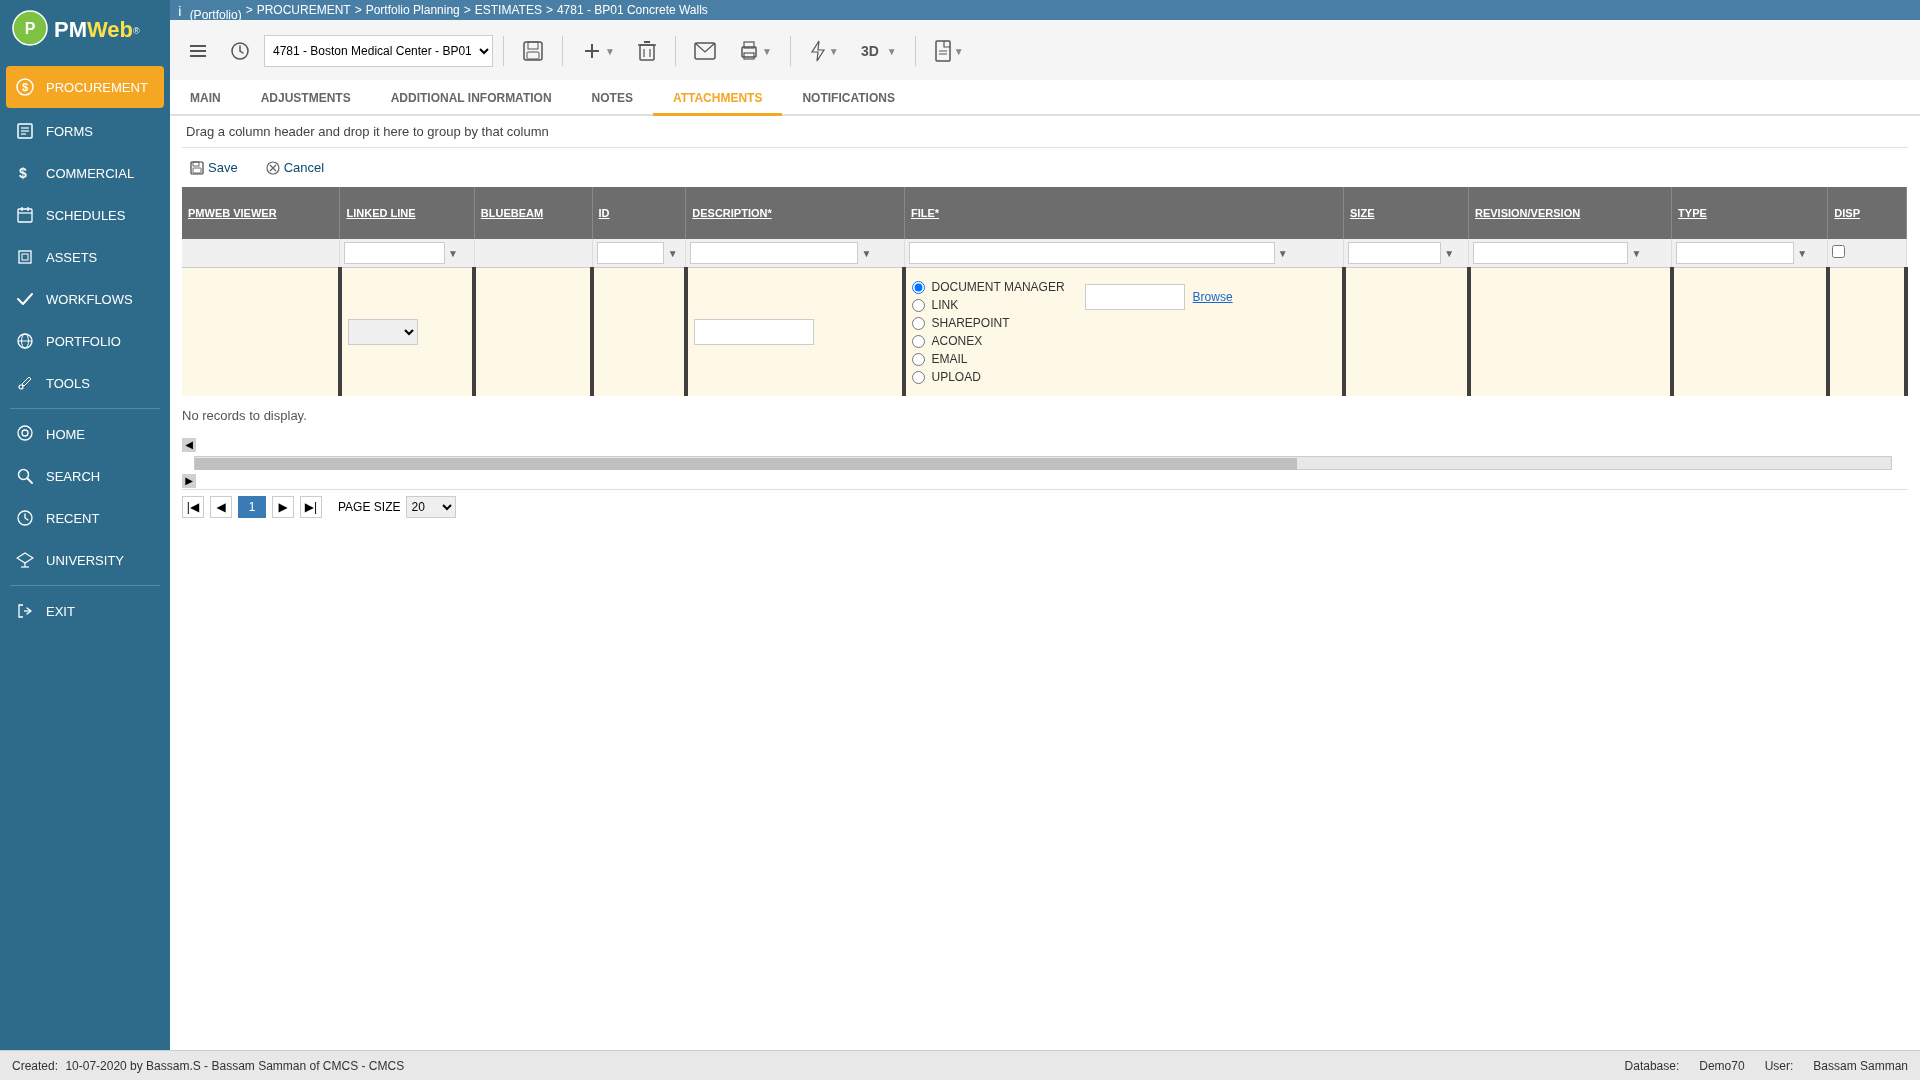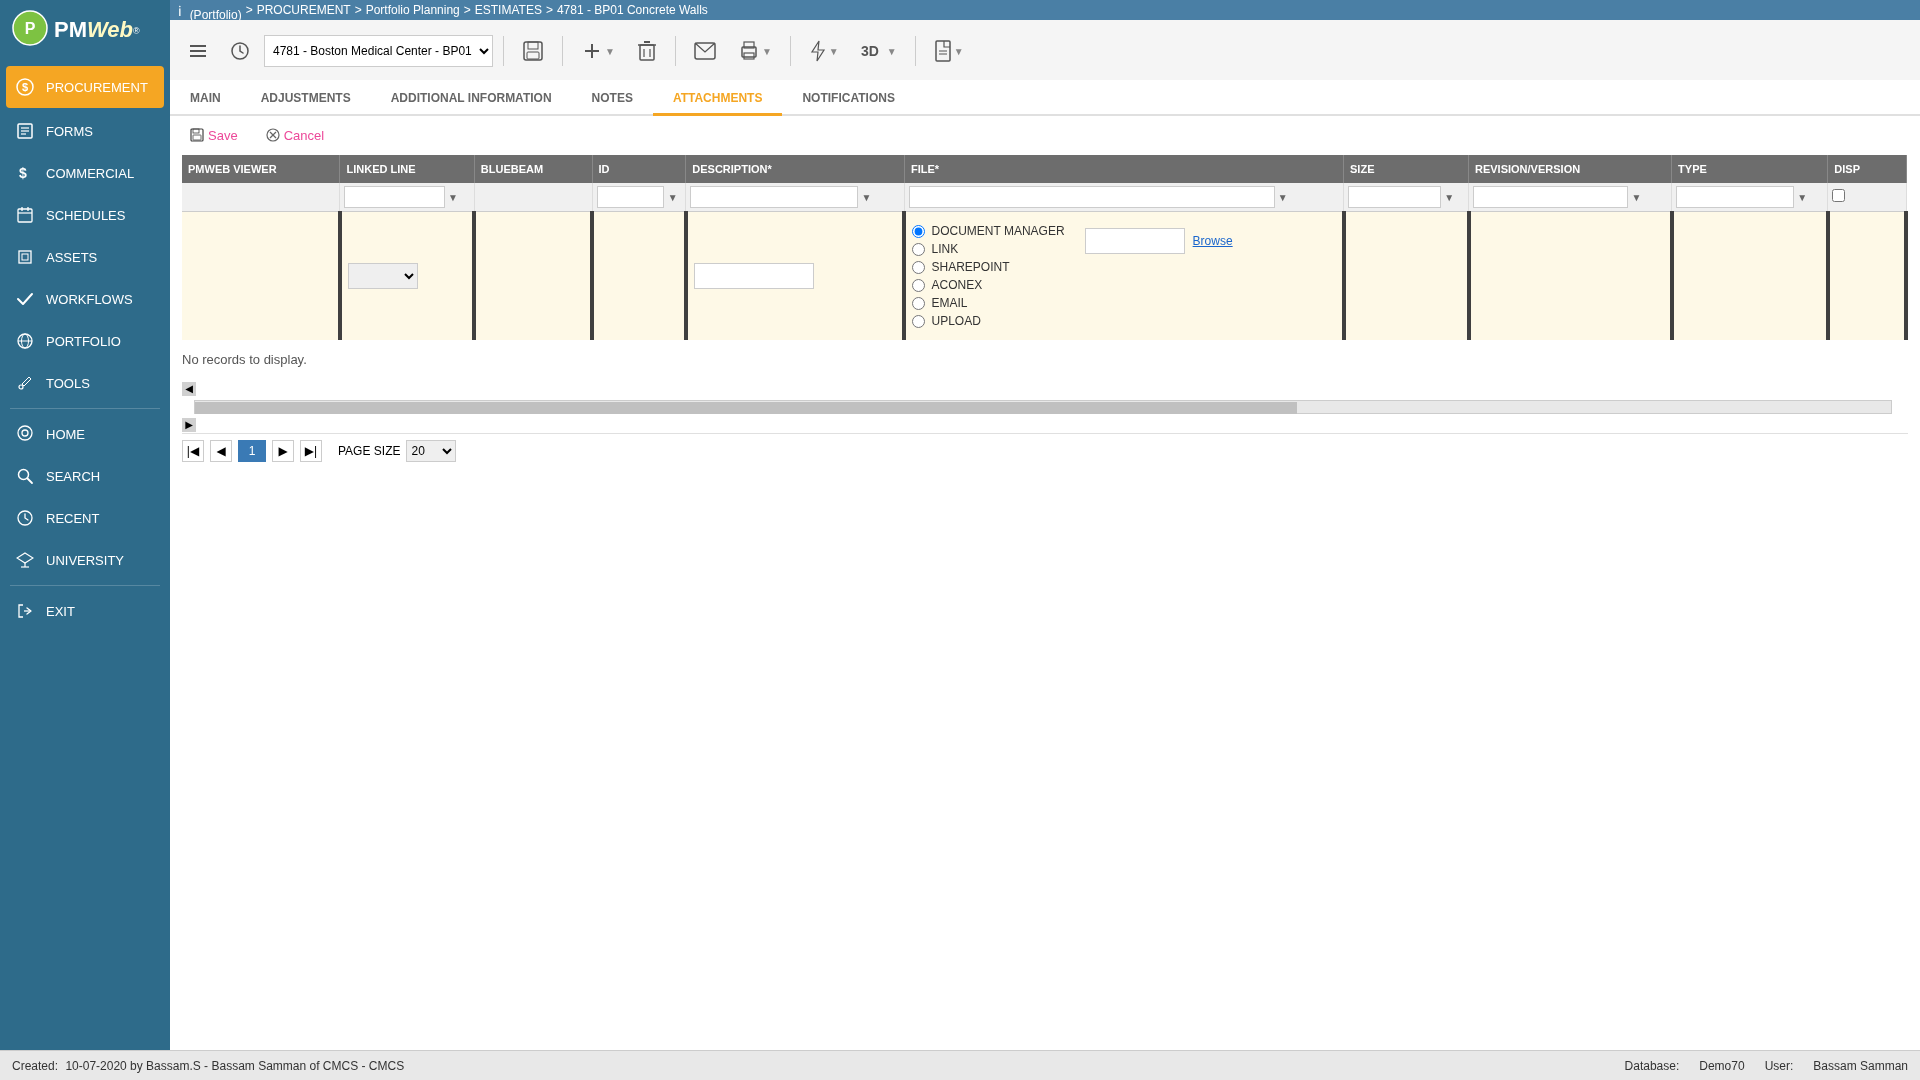--- a/index.html
+++ b/index.html
@@ -80,33 +80,33 @@
     #drag-hint {
       margin: 0 12px; padding: 8px 4px; font-size: 13px; color: #444;
       border-bottom: 1px solid #e0e0e0;
     }
 
     
     #action-bar {
       margin: 4px 12px; display: flex; align-items: center; gap: 12px; padding: 4px 0;
     }
     .action-btn {
-      display: flex; align-items: flex-start; gap: 4px; padding: 4px 8px;
-      background: transparent; border: none; cursor: pointer; font-size: 13px; color: #ec4899;
+      display: flex; align-items: flex-end; gap: 4px; padding: 4px 8px;
+      background: transparent; border: none; cursor: pointer; font-size: 13px; color: #0c4a6e;
     }
 
     
     #attachments-table {
       margin: 0 12px; width: calc(100% - 24px); border-collapse: collapse;
       font-size: 12px;
     }
     #attachments-table thead tr { background: #6d6d6d; color: white; }
     #attachments-table thead th {
-      padding: 8px 6px; text-align: left; font-weight: 600;
-      font-size: 11px; border-right: 1px solid #888; white-space: nowrap;
+      padding: 20px 6px; text-align: left; font-weight: 600;
+      font-size: 11px; border-right: 1px solid #888; white-space: nowrap; text-decoration: underline;
     }
     #attachments-table .filter-row td {
       background: #f0f0f0; padding: 3px 4px; border-right: 1px solid #ddd;
       border-bottom: 1px solid #ccc;
     }
     .filter-input {
       width: 80%; height: 22px; border: 1px solid #ccc; font-size: 11px; padding: 0 2px;
     }
     .filter-icon { font-size: 10px; color: #666; cursor: pointer; }
 
@@ -179,21 +179,21 @@
 
 <div id="sidebar">
   <div id="logo-area">
     <span style="margin-right:6px;">
       <svg width="36" height="36" viewBox="0 0 36 36">
         <circle cx="18" cy="18" r="17" fill="#7dc242" stroke="white" stroke-width="1.5"></circle>
         <text x="18" y="24" text-anchor="middle" fill="white" font-size="16" font-weight="bold">P</text>
       </svg>
     </span>
     <span style="font-size:22px;font-weight:bold;color:white;">
-      <span style="color:white;">PM</span><span style="color:#fef9c3;font-style:italic;">Web</span>
+      <span style="color:white;">PM</span><span style="color:#fde047;">Web</span>
     </span>
     <sup style="color:white;font-size:9px;margin-top:2px;">®</sup>
   </div>
 
   <div class="sidebar-nav">
 
     <div class="nav-item active">
       <div class="nav-icon">
         <svg width="18" height="18" viewBox="0 0 18 18" fill="none">
           <circle cx="9" cy="9" r="8" stroke="white" stroke-width="1.5" fill="none"></circle>
@@ -436,20 +436,23 @@
   <div class="tab">ADJUSTMENTS</div>
   <div class="tab">ADDITIONAL INFORMATION</div>
   <div class="tab">NOTES</div>
   <div class="tab active">ATTACHMENTS</div>
   <div class="tab">NOTIFICATIONS</div>
 </div>
 
 <div id="main-content">
 
 
+  <div id="drag-hint">
+    <span>Drag a column header and drop it here to group by that column</span>
+  </div>
 
   <div id="action-bar">
     <button class="action-btn">
       <svg width="14" height="14" viewBox="0 0 14 14">
           <rect x="1" y="1" width="12" height="12" rx="1" stroke="#444" stroke-width="1.2" fill="none"></rect>
           <rect x="3" y="1" width="6" height="4" stroke="#444" stroke-width="0.8" fill="none"></rect>
           <rect x="3" y="7" width="8" height="5" rx="0.5" stroke="#444" stroke-width="0.8" fill="none"></rect>
         </svg>
       <span>Save</span>
     </button>

